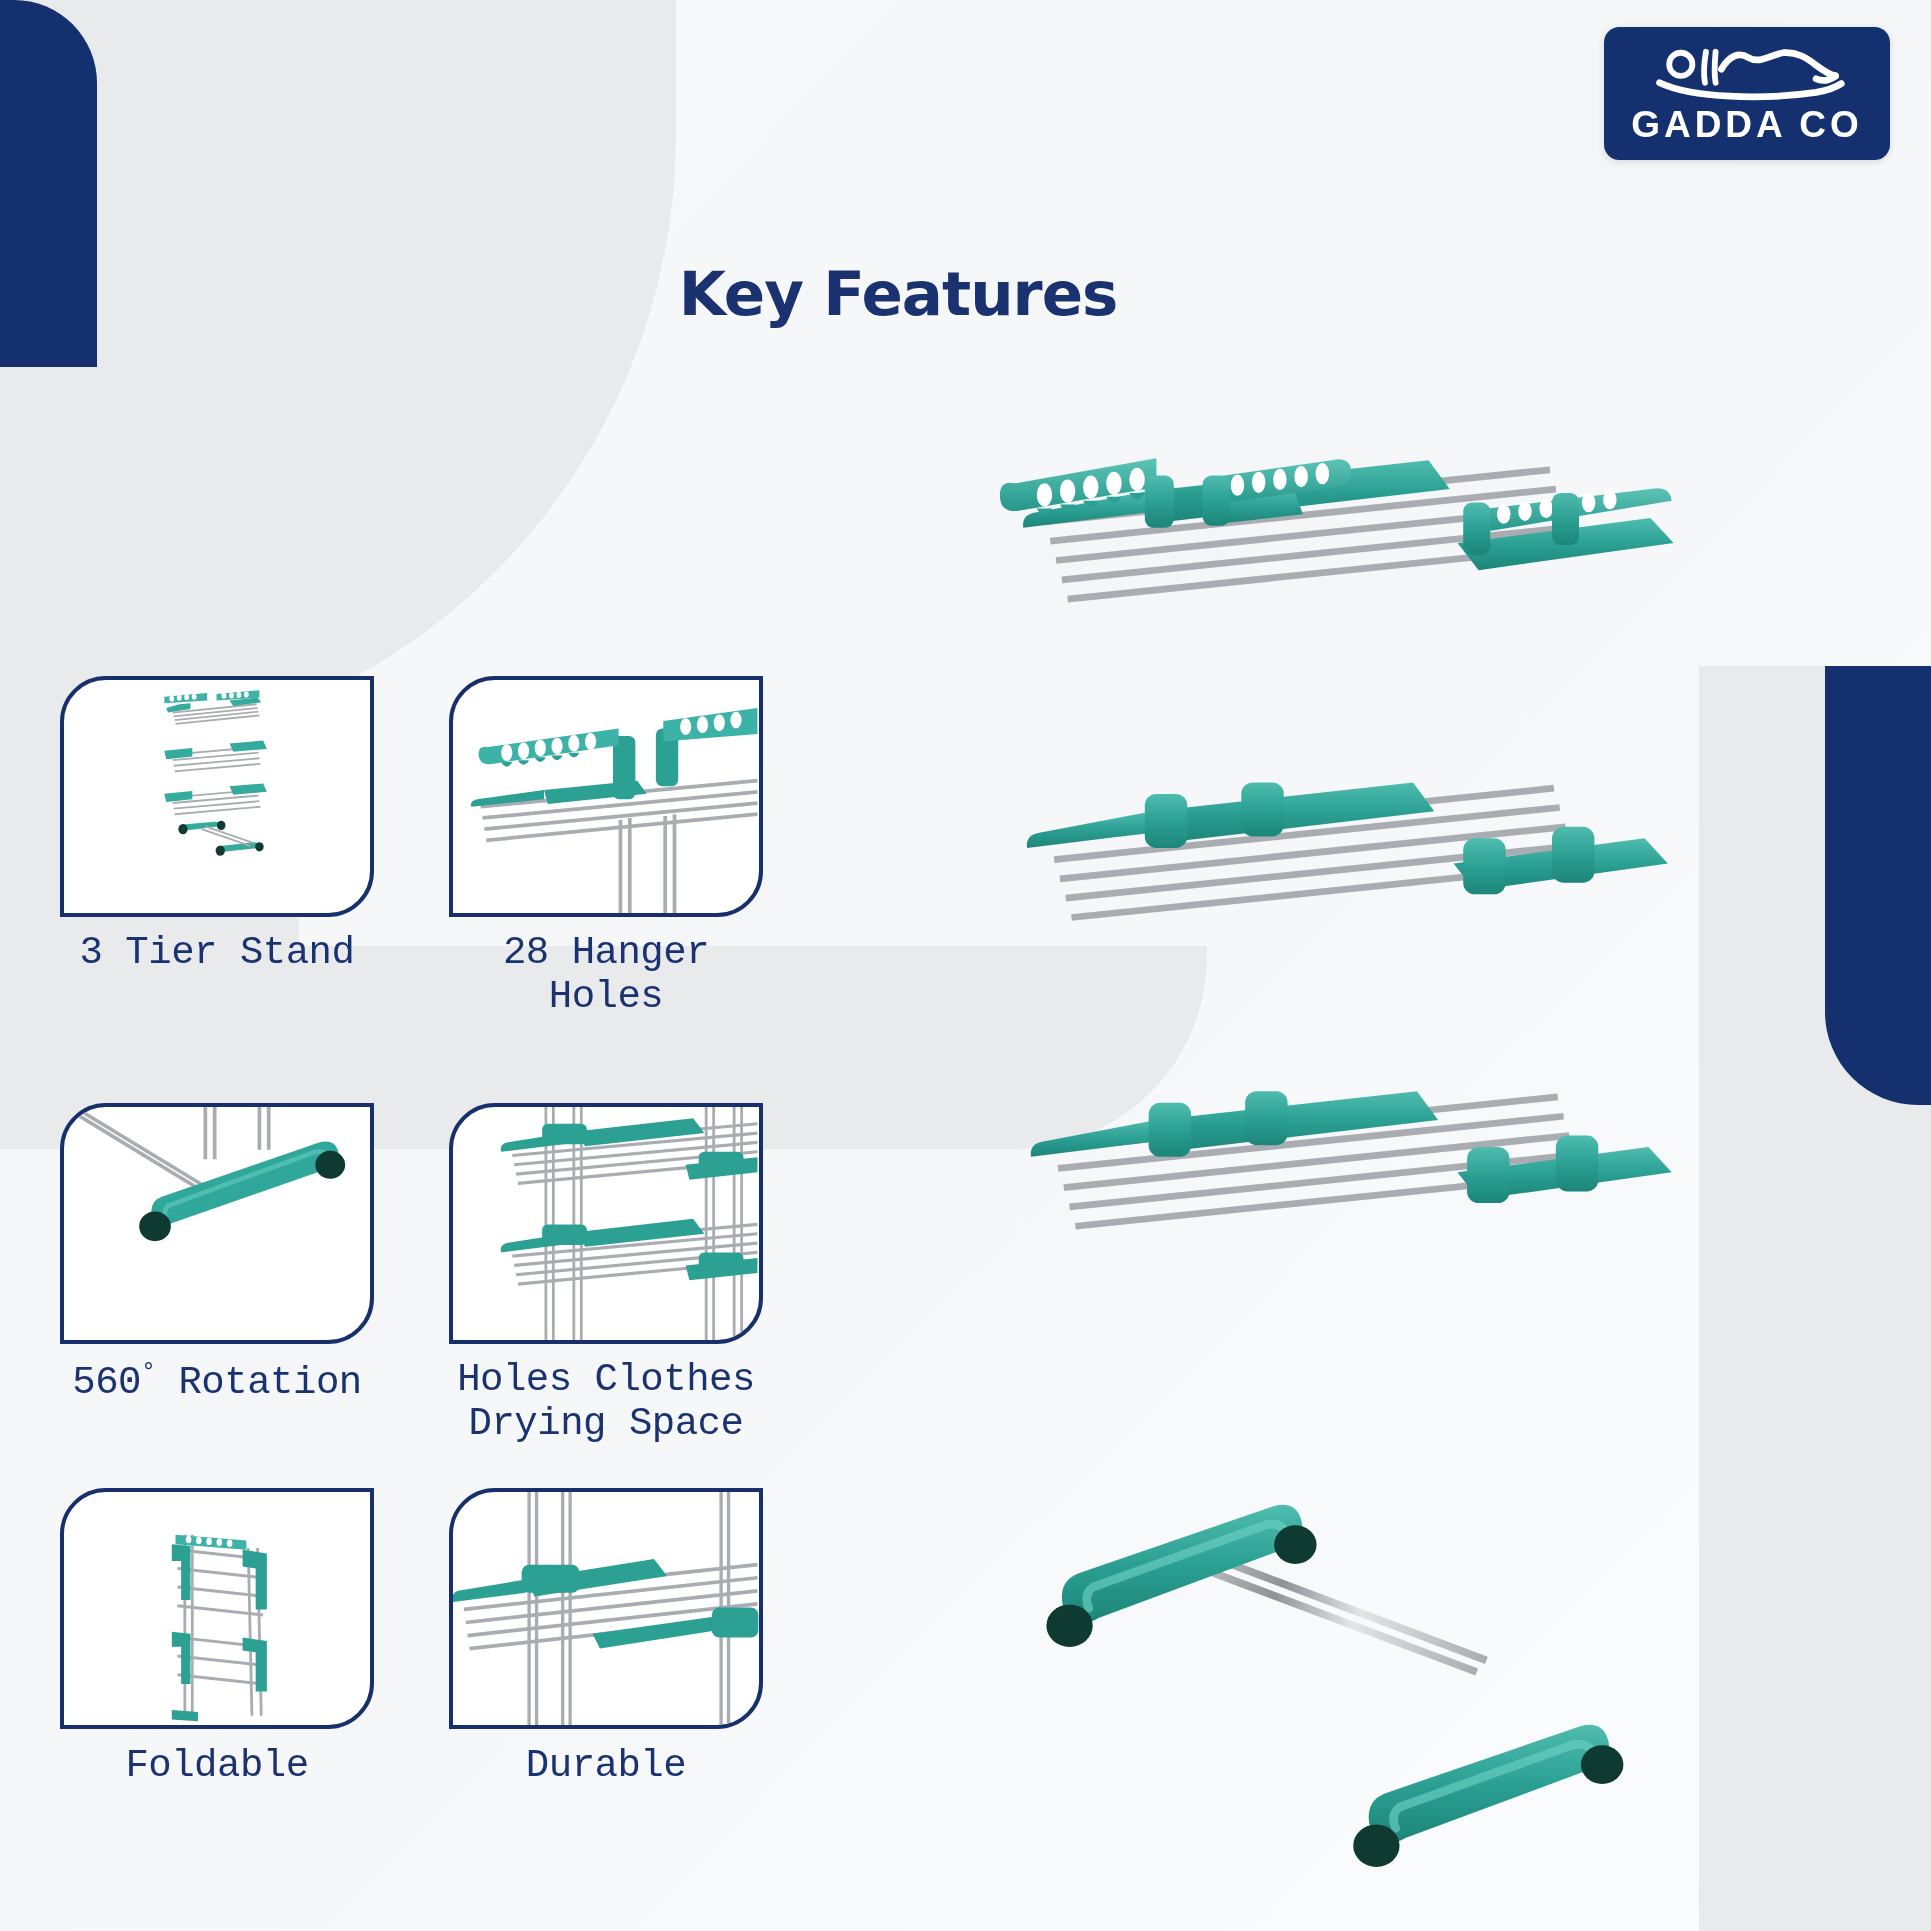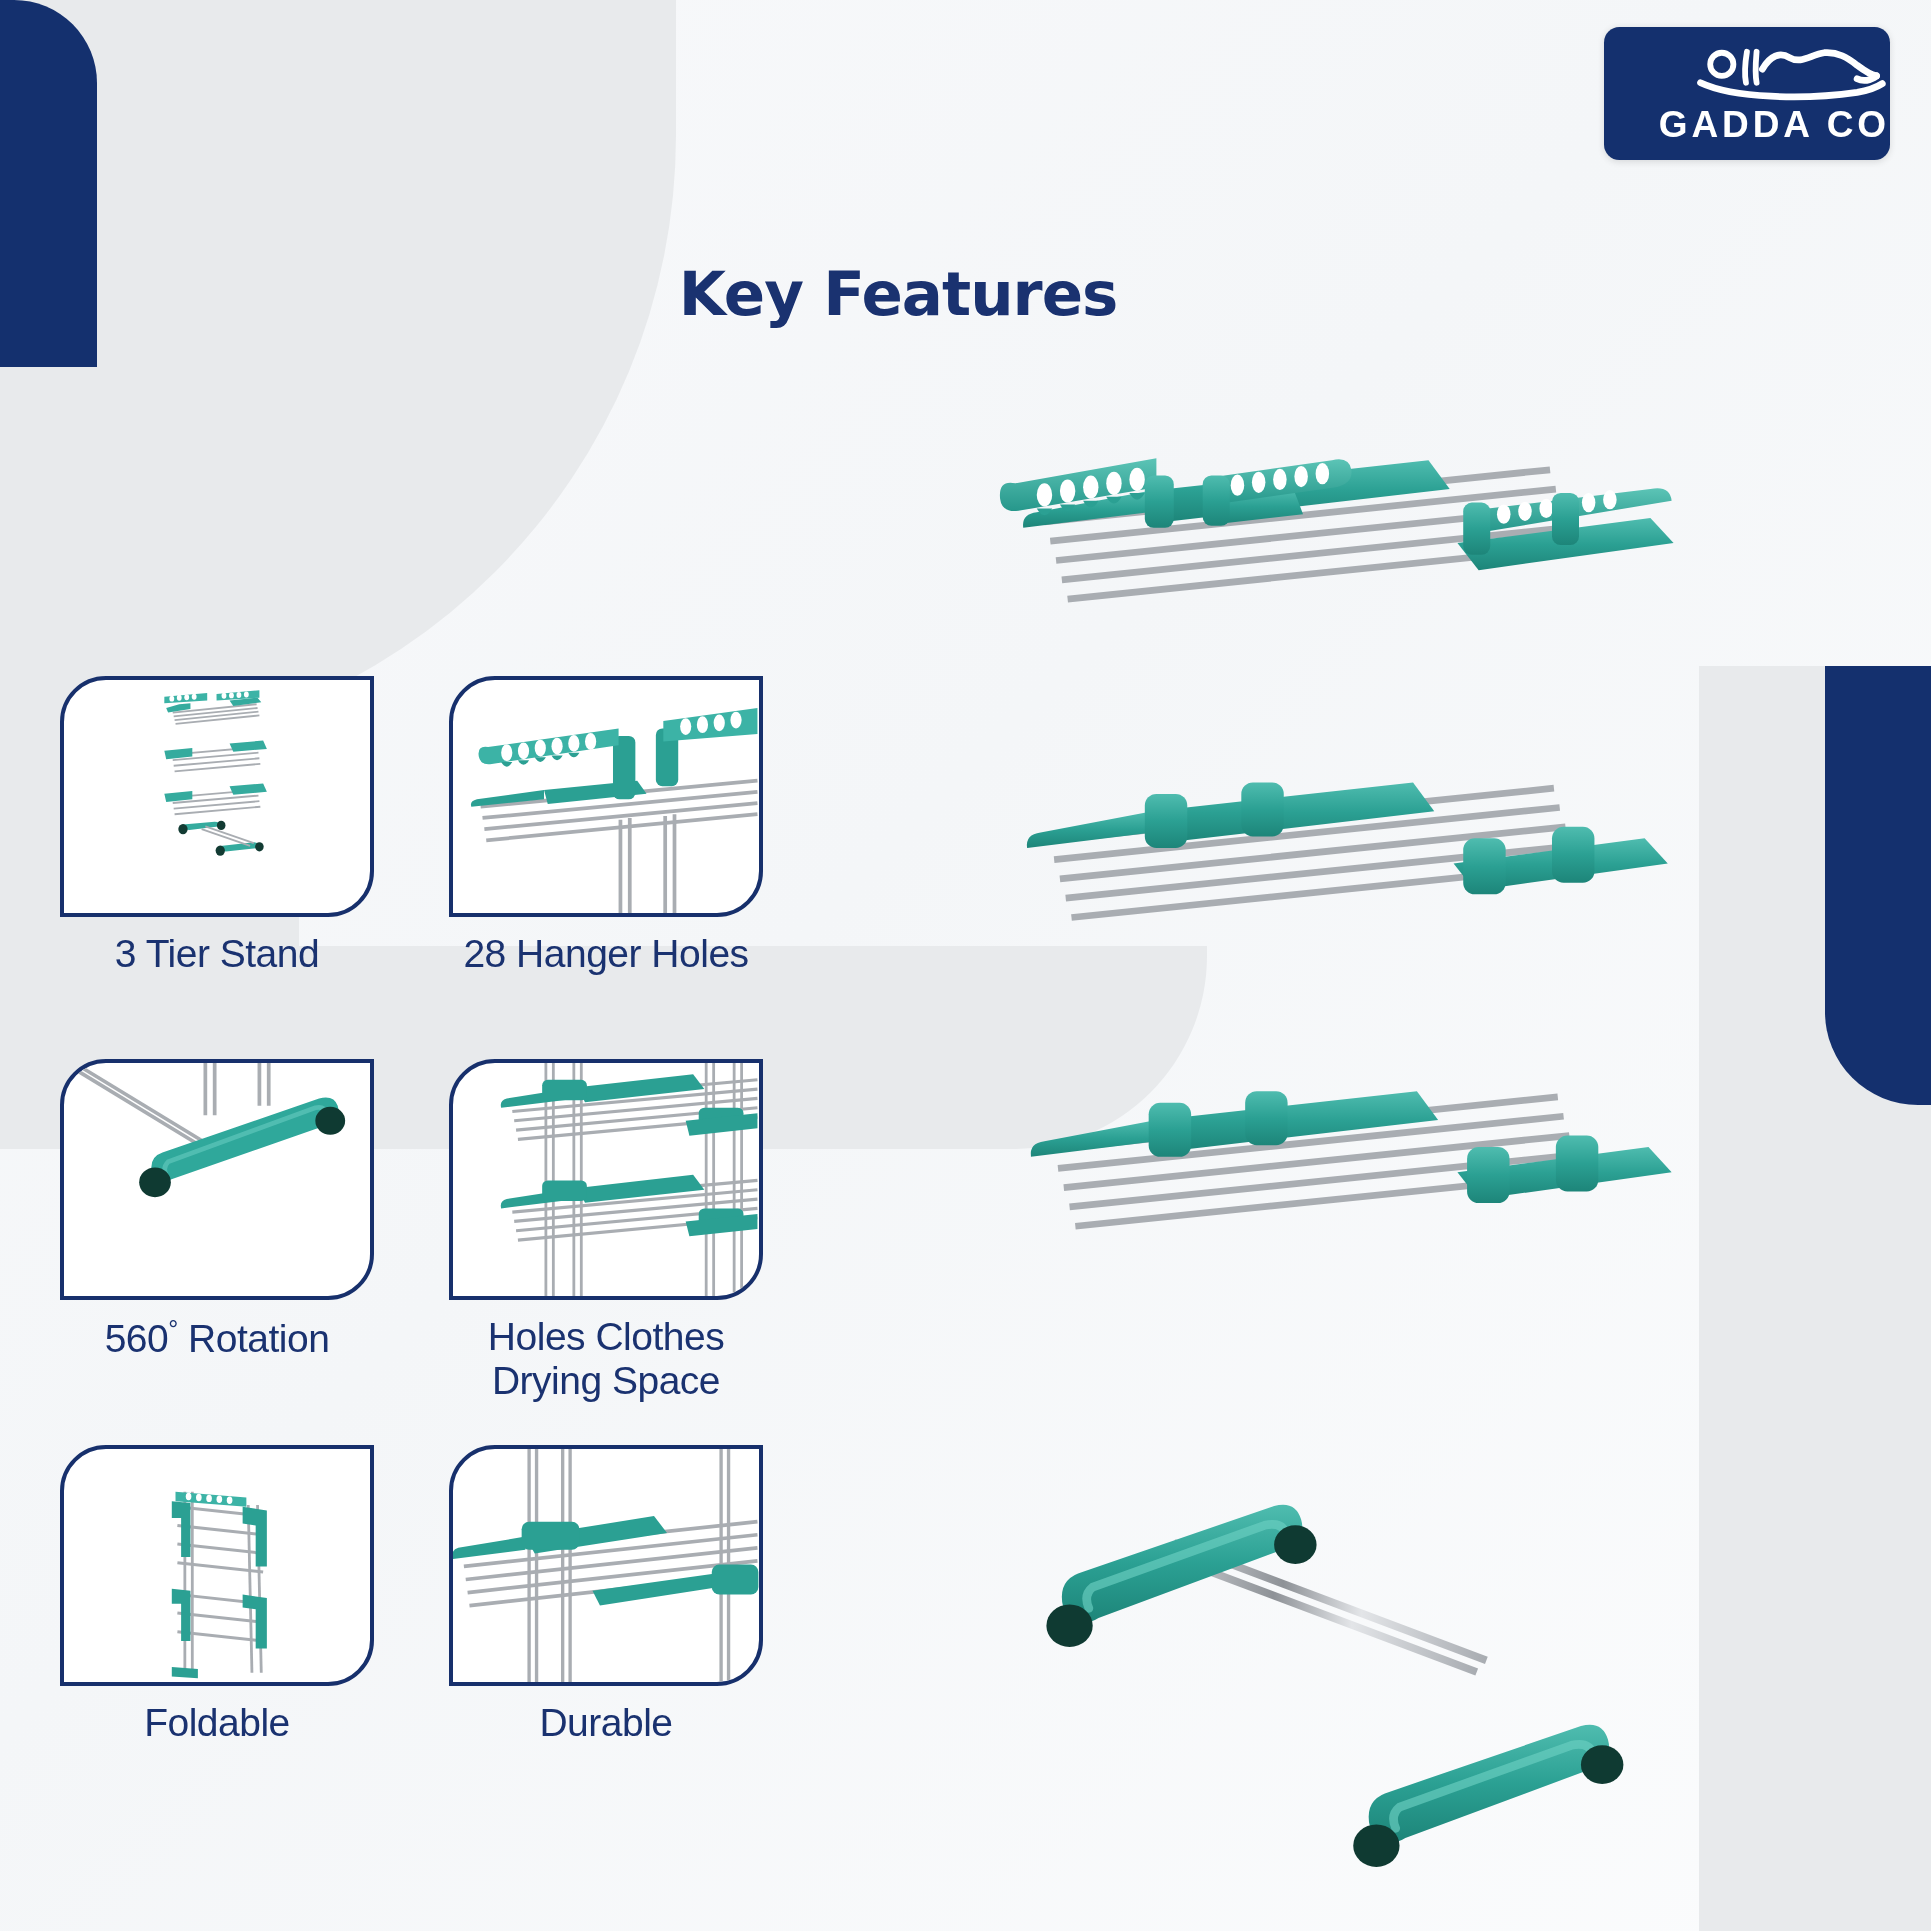--- a/index.html
+++ b/index.html
@@ -77,21 +77,21 @@
   .logo-badge {
     position: absolute;
     right: 41px;
     top: 27px;
     width: 286px;
     height: 133px;
     background: #14306e;
     border-radius: 15.4px;
     display: flex;
     flex-direction: column;
-    align-items: flex-end;
+    align-items: center;
     justify-content: center;
     gap: 1.9px;
     box-shadow: 0 1.9px 7.7px rgba(0,0,0,.12);
   }
   .logo-mark { width: 203px; height: 60px; display: block; }
   .logo-text {
     color: #ffffff;
     font-size: 37px;
     font-weight: bold;
     letter-spacing: 3.9px;
@@ -133,21 +133,21 @@
     position: relative;
     overflow: hidden;
   }
   .feat-card svg { display: block; width: 100%; height: 100%; }
   .feat-label {
     margin-top: 15.4px;
     text-align: center;
     color: #1a3270;
     font-size: 39px;
     line-height: 1.12;
-    font-family: Liberation Sans, sans-serif;
+    font-family: Liberation Mono, monospace;
     letter-spacing: -0.5px;
   }
   .feat-label .deg { font-size: 25px; vertical-align: super; }
 
   .row-gap-1 { height: 83px; }
   .row-gap-2 { height: 42px; }
 
   
   .hero {
     position: absolute;

